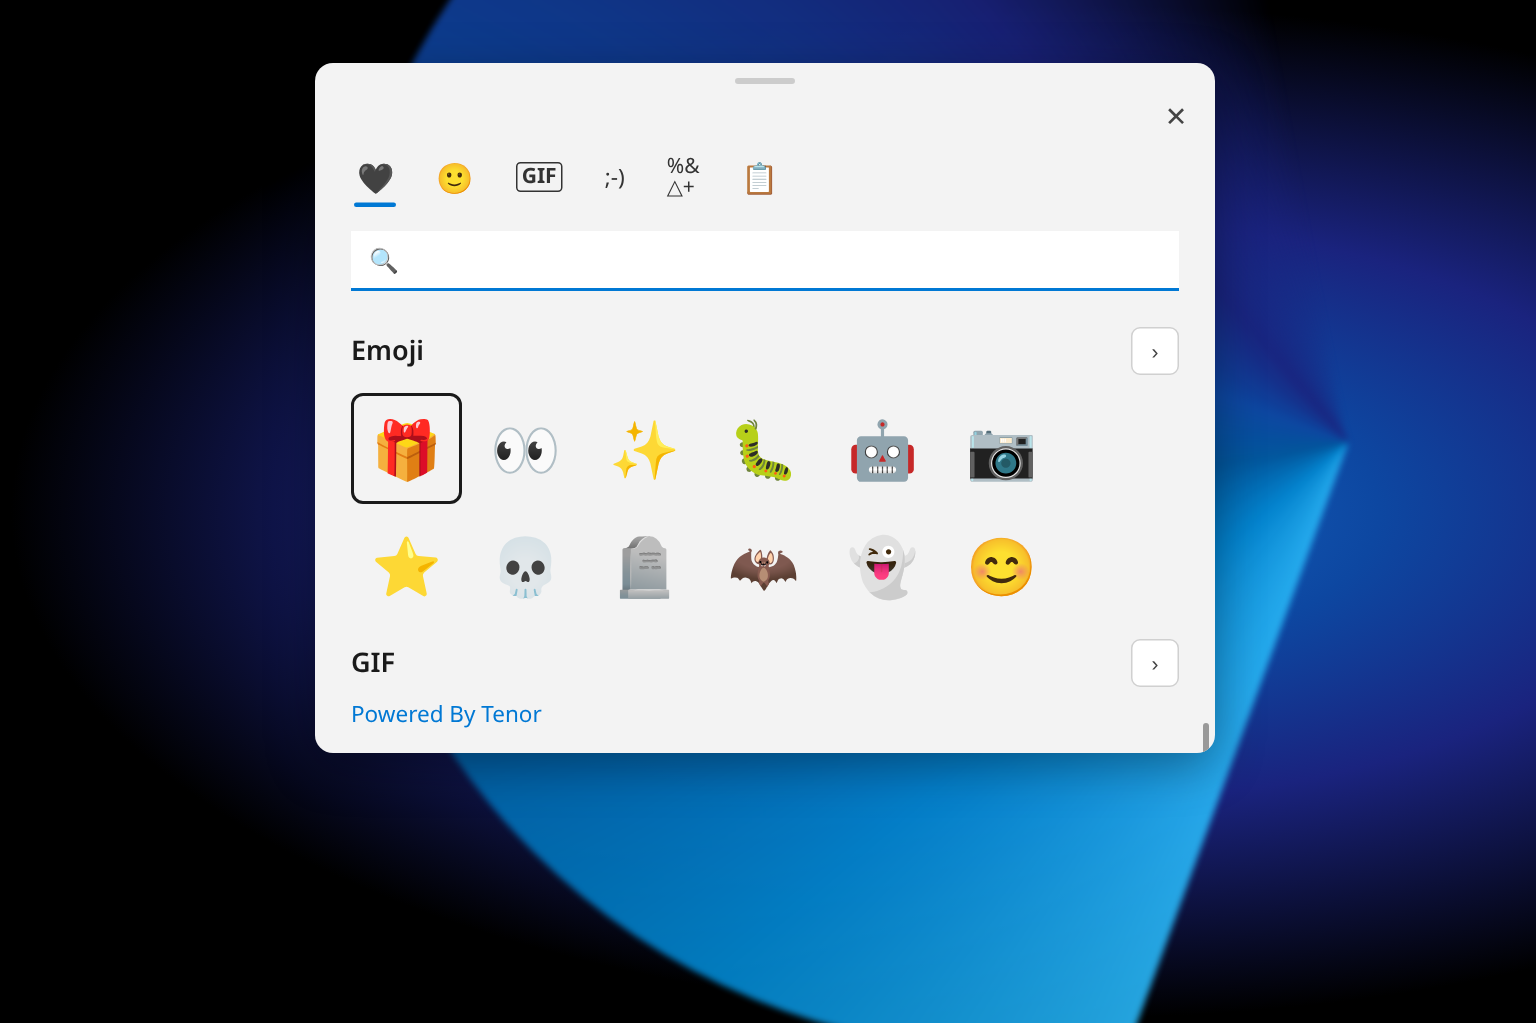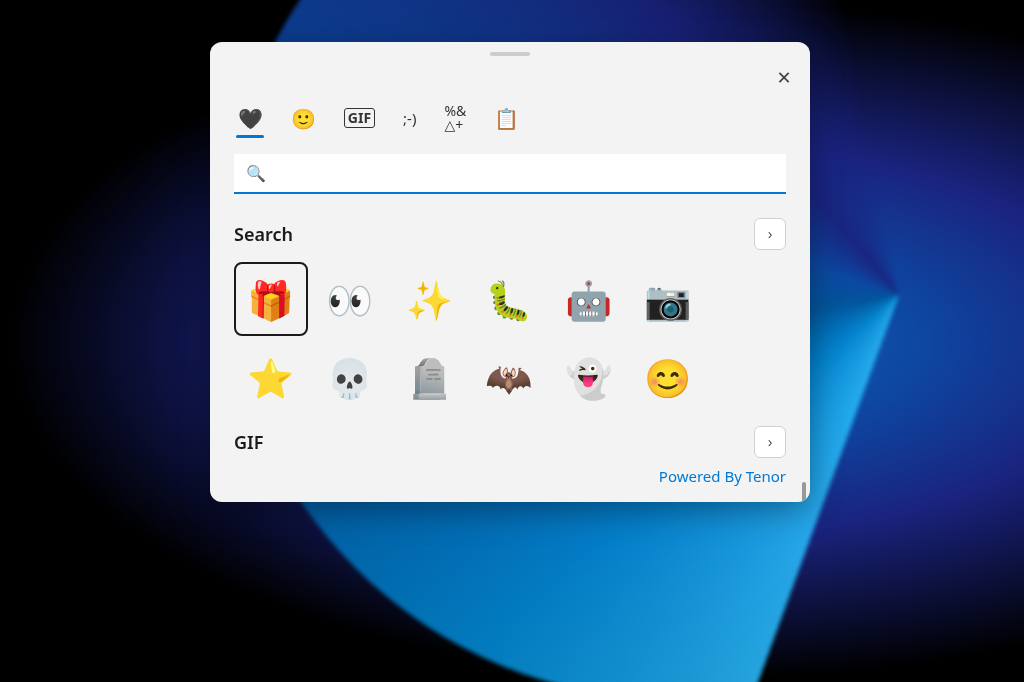--- a/index.html
+++ b/index.html
@@ -246,21 +246,20 @@
       justify-content: space-between;
       align-items: center;
       margin: 12px 0 8px;
     }
 
     .powered-by {
       color: #0078d4;
       font-size: 15px;
       cursor: pointer;
       margin-bottom: 16px;
-      text-align: right;
     }
 
     
     .scrollbar-track {
       position: absolute;
       right: 4px;
       top: 280px;
       bottom: 80px;
       width: 4px;
       background: #d0d0d0;
@@ -322,21 +321,21 @@
 
   </div>
 
   <div class="search-bar">
     <span class="search-icon-wrap">🔍</span>
   </div>
 
   <div class="panel-content" style="position:relative;">
 
     <div class="section-header">
-      <span class="section-title">Search</span>
+      <span class="section-title">Emoji</span>
       <button class="section-arrow">›</button>
     </div>
 
     <div class="emoji-grid">
 
       <div class="emoji-cell selected">
         <span>🎁</span>
       </div>
       <div class="emoji-cell">
         <span>👀</span>

